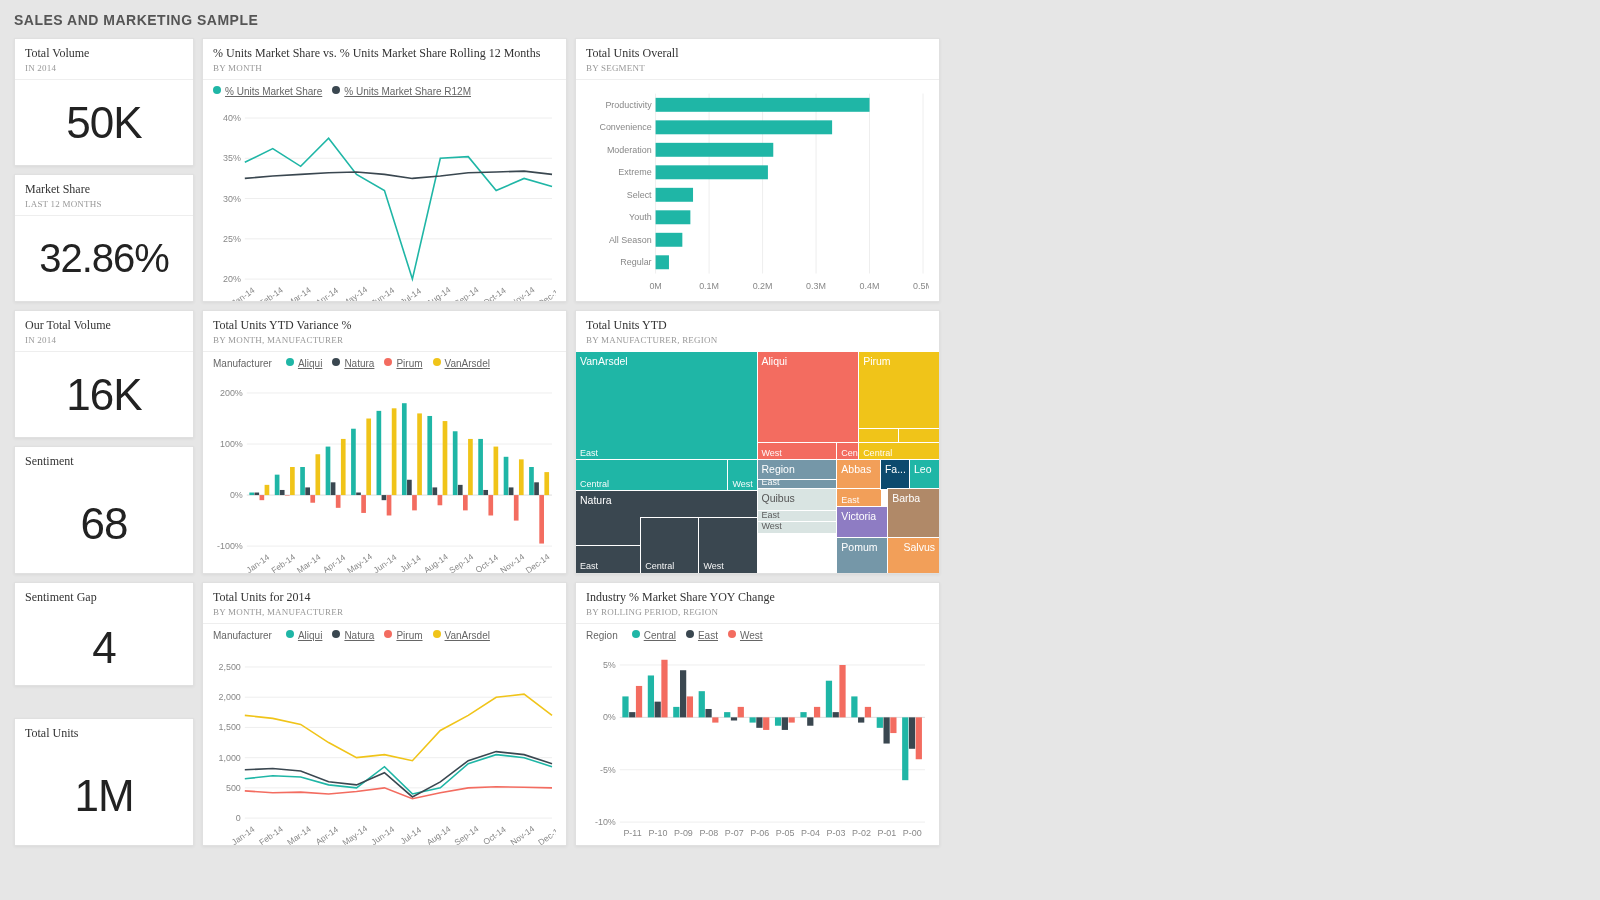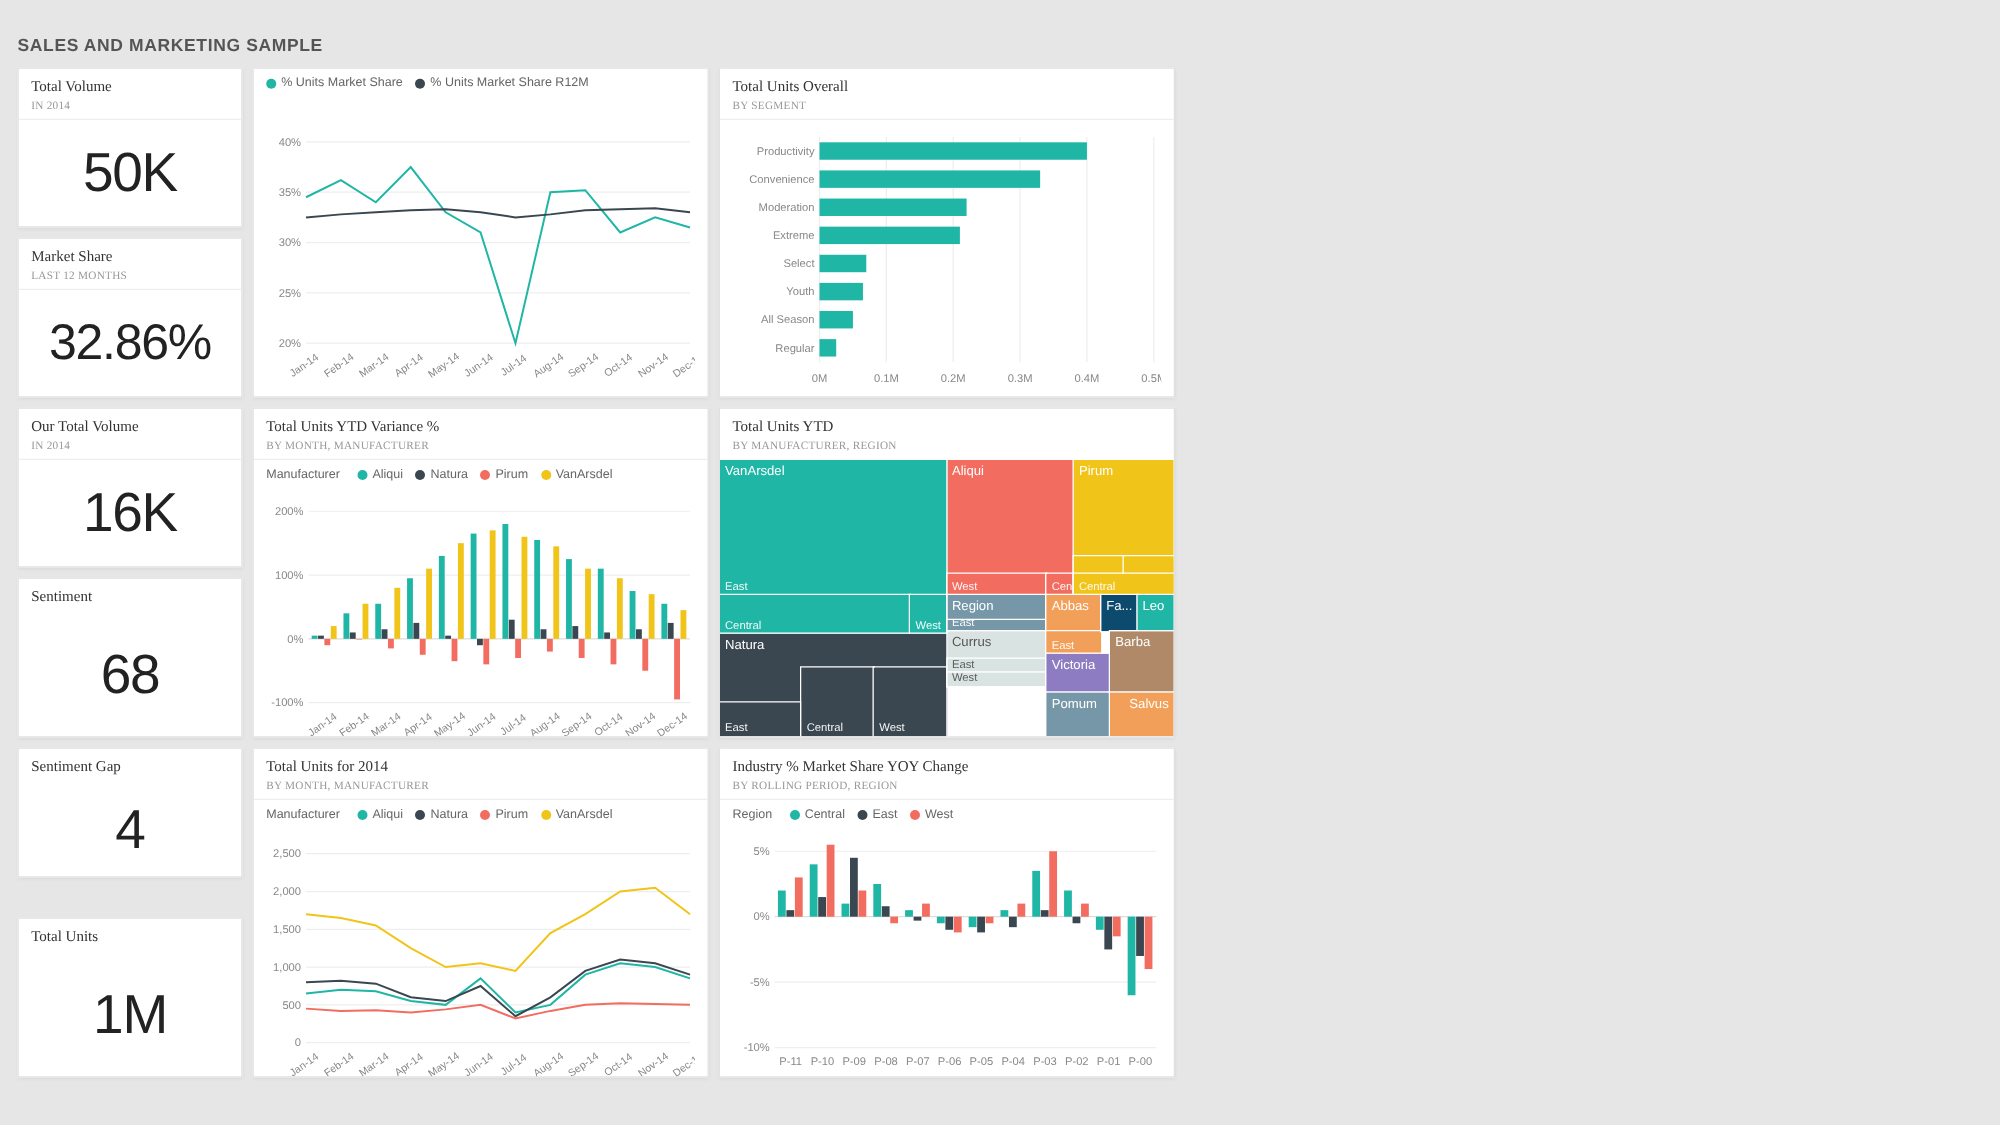--- a/index.html
+++ b/index.html
@@ -1,17 +1,17 @@
 <!DOCTYPE html>
 <html><head>
 <meta charset="utf-8">
 <style>
   * { box-sizing: border-box; margin: 0; padding: 0; }
   html, body { width: 1600px; height: 900px; background: #e6e6e6; font-family: "Segoe UI", Arial, sans-serif; color: #333; }
-  .page { padding: 28px 14px; }
+  .page { padding: 12px 14px; }
   .page-title { font-size: 14px; font-weight: 600; color: #555; letter-spacing: .5px; margin-bottom: 10px; }
 
   .board { display: grid; grid-template-columns: 180px 365px 365px; grid-auto-rows: 128px; gap: 8px; width: 940px; }
   
   .r1 { grid-row: span 1; }
   .r2 { grid-row: span 2; }
 
   .tile {
     background: #fff; border: 1px solid #e0e0e0; box-shadow: 0 1px 3px rgba(0,0,0,.06);
     display: flex; flex-direction: column; overflow: hidden;
@@ -23,21 +23,21 @@
   .tile-body { flex: 1; position: relative; padding: 6px 10px 4px 10px; }
   .tile-body.tight { padding: 0; }
   .kpi {
     flex: 1; display: flex; align-items: center; justify-content: center;
     font-size: 44px; font-weight: 300; color: #222; letter-spacing: -1px;
   }
   .kpi.small { font-size: 40px; }
 
   
   .legend { font-size: 10px; color: #666; display: flex; flex-wrap: wrap; gap: 10px; margin-bottom: 4px; }
-  .legend .item { display: inline-flex; align-items: center; gap: 4px; }
+  .legend .item { display: inline-flex; gap: 4px; text-decoration: underline; }
   .dot { width: 8px; height: 8px; border-radius: 50%; display: inline-block; }
   .lgd-label { font-size: 10px; color: #666; margin-right: 4px; }
 
   
   svg.chart { width: 100%; height: 100%; display: block; }
   .axis-tick { font-size: 9px; fill: #888; }
   .axis-tick.rot { font-size: 8.5px; }
   .grid { stroke: #eee; stroke-width: 1; }
   .axis-line { stroke: #ddd; stroke-width: 1; }
 
@@ -57,20 +57,24 @@
 
     <div class="tile r1">
       <div class="tile-hdr">
         <div class="t-title">Total Volume</div>
         <div class="t-sub">IN 2014</div>
       </div>
       <div class="kpi">50K</div>
     </div>
 
     <div class="tile r2">
+      <div class="tile-hdr">
+        <div class="t-title">% Units Market Share vs. % Units Market Share Rolling 12 Months</div>
+        <div class="t-sub">BY MONTH</div>
+      </div>
       <div class="tile-body" id="c-market_share_line">
           <div class="legend">
             <span class="item">
               <span class="dot" style="background: rgb(31, 182, 166);"></span>
               <span>% Units Market Share</span>
             </span>
             <span class="item">
               <span class="dot" style="background: rgb(58, 71, 80);"></span>
               <span>% Units Market Share R12M</span>
             </span>
@@ -308,21 +312,21 @@
             <div class="tm-cell" style="left: 78%; top: 41%; width: 22%; height: 8%; background: rgb(240, 196, 25); outline: rgb(255, 255, 255) solid 1px;">
               <div class="tm-sub">Central</div>
             </div>
             <div class="tm-cell" style="left: 50%; top: 49%; width: 22%; height: 13%; background: rgb(117, 151, 168); outline: rgb(255, 255, 255) solid 1px;">
               <div class="tm-primary">Region</div>
             </div>
             <div class="tm-cell" style="left: 50%; top: 58%; width: 22%; height: 4%; background: rgb(117, 151, 168); outline: rgb(255, 255, 255) solid 1px;">
               <div class="tm-sub">East</div>
             </div>
             <div class="tm-cell" style="left: 50%; top: 62%; width: 22%; height: 20%; background: rgb(217, 228, 226); outline: rgb(255, 255, 255) solid 1px; color: rgb(85, 85, 85);">
-              <div class="tm-primary">Currus</div>
+              <div class="tm-primary">Quibus</div>
             </div>
             <div class="tm-cell" style="left: 50%; top: 72%; width: 22%; height: 5%; background: rgb(217, 228, 226); outline: rgb(255, 255, 255) solid 1px; color: rgb(85, 85, 85);">
               <div class="tm-sub">East</div>
             </div>
             <div class="tm-cell" style="left: 50%; top: 77%; width: 22%; height: 5%; background: rgb(217, 228, 226); outline: rgb(255, 255, 255) solid 1px; color: rgb(85, 85, 85);">
               <div class="tm-sub">West</div>
             </div>
             <div class="tm-cell" style="left: 72%; top: 49%; width: 12%; height: 21%; background: rgb(242, 159, 89); outline: rgb(255, 255, 255) solid 1px;">
               <div class="tm-primary">Abbas</div>
             </div>

